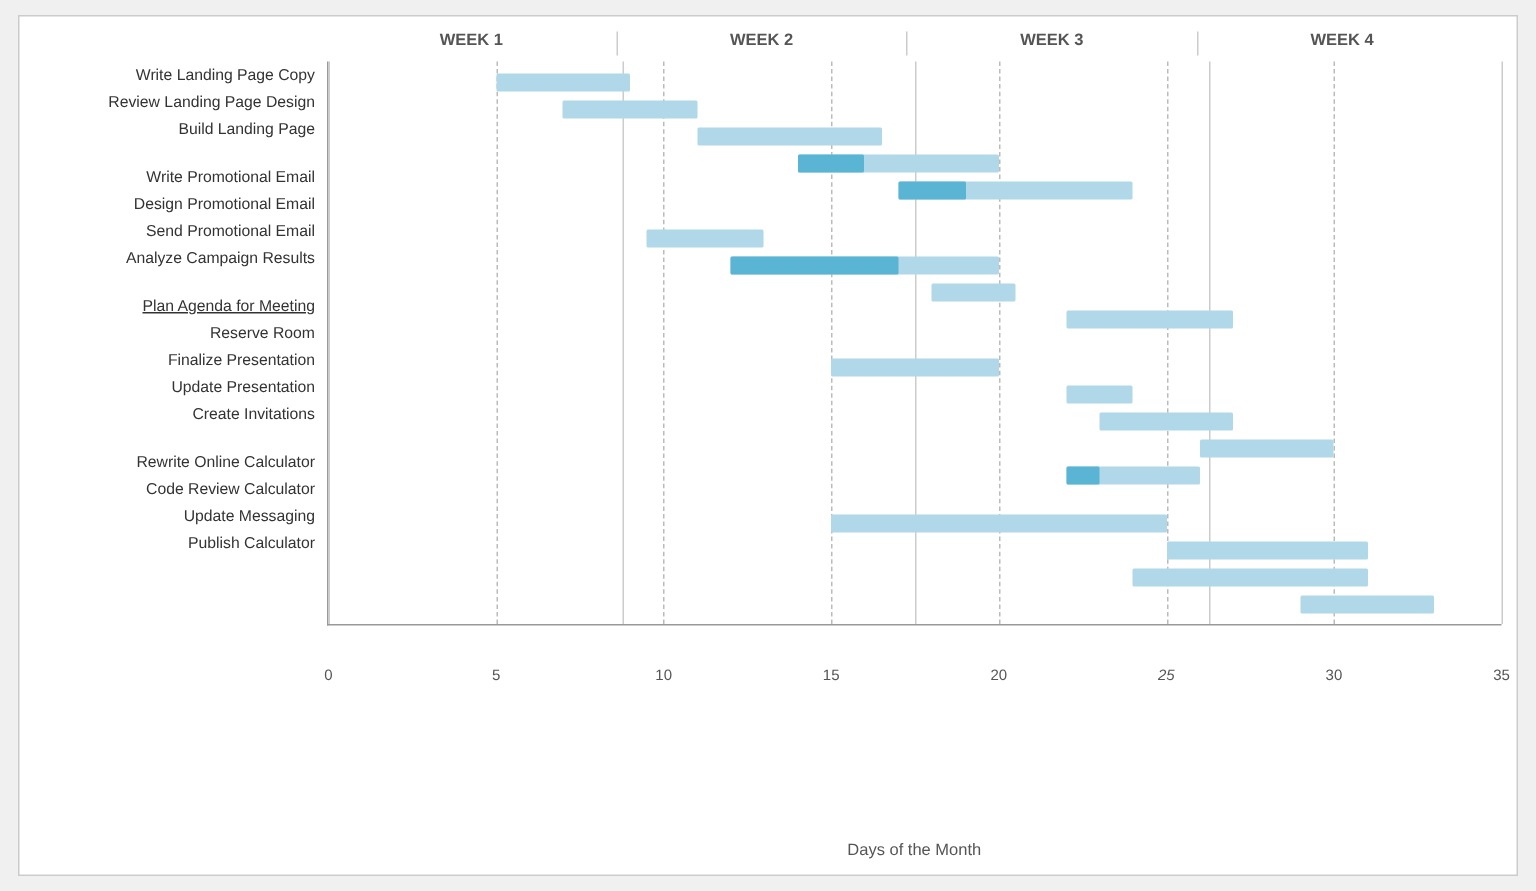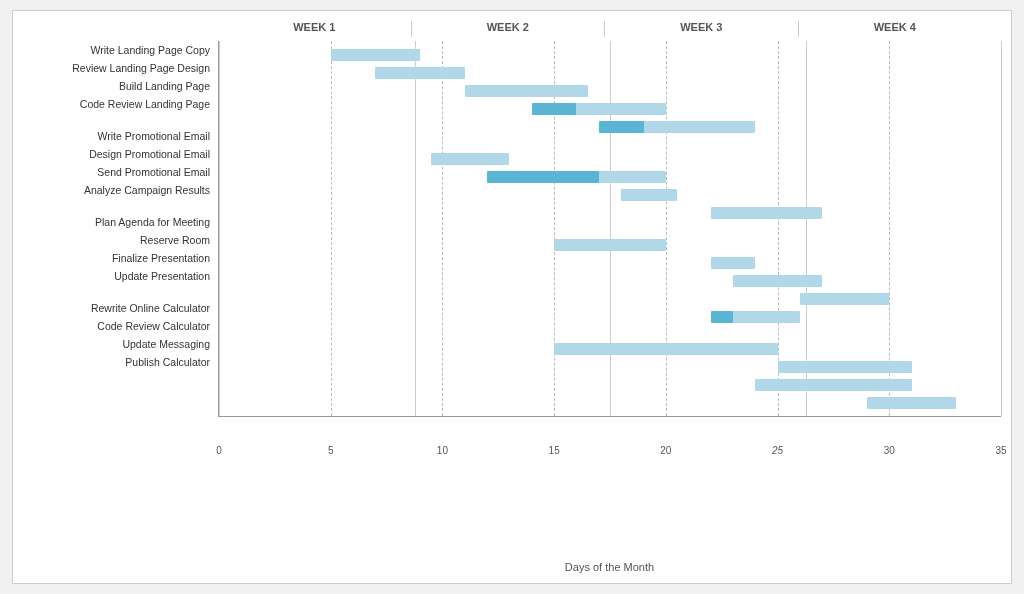--- a/index.html
+++ b/index.html
@@ -125,31 +125,31 @@
       <div class="week-label">WEEK 2</div>
       <div class="week-label">WEEK 3</div>
       <div class="week-label">WEEK 4</div>
     </div>
 
     <div class="chart-body">
       <div id="task-labels-col" class="task-labels" style="height: 376px;">
           <div class="task-label" style="height: 18px;">Write Landing Page Copy</div>
           <div class="task-label" style="height: 18px;">Review Landing Page Design</div>
           <div class="task-label" style="height: 18px;">Build Landing Page</div>
-          <div class="task-label" style="height: 18px;">Code Review Landing Page</div>
           <div style="height: 14px;"></div>
           <div class="task-label" style="height: 18px;">Write Promotional Email</div>
           <div class="task-label" style="height: 18px;">Design Promotional Email</div>
           <div class="task-label" style="height: 18px;">Send Promotional Email</div>
           <div class="task-label" style="height: 18px;">Analyze Campaign Results</div>
           <div style="height: 14px;"></div>
-          <div class="task-label" style="height: 18px;">Plan Agenda for Meeting</div>
+          <div class="task-label" style="height: 18px; text-decoration: underline;">Plan Agenda for Meeting</div>
           <div class="task-label" style="height: 18px;">Reserve Room</div>
           <div class="task-label" style="height: 18px;">Finalize Presentation</div>
           <div class="task-label" style="height: 18px;">Update Presentation</div>
+          <div class="task-label" style="height: 18px;">Create Invitations</div>
           <div style="height: 14px;"></div>
           <div class="task-label" style="height: 18px;">Rewrite Online Calculator</div>
           <div class="task-label" style="height: 18px;">Code Review Calculator</div>
           <div class="task-label" style="height: 18px;">Update Messaging</div>
           <div class="task-label" style="height: 18px;">Publish Calculator</div>
         </div>
       <div id="gantt-area" class="gantt-area" style="height: 376px;">
           <div class="vline" style="left: 0%;"></div>
           <div class="vline" style="left: 25%;"></div>
           <div class="vline" style="left: 50%;"></div>

